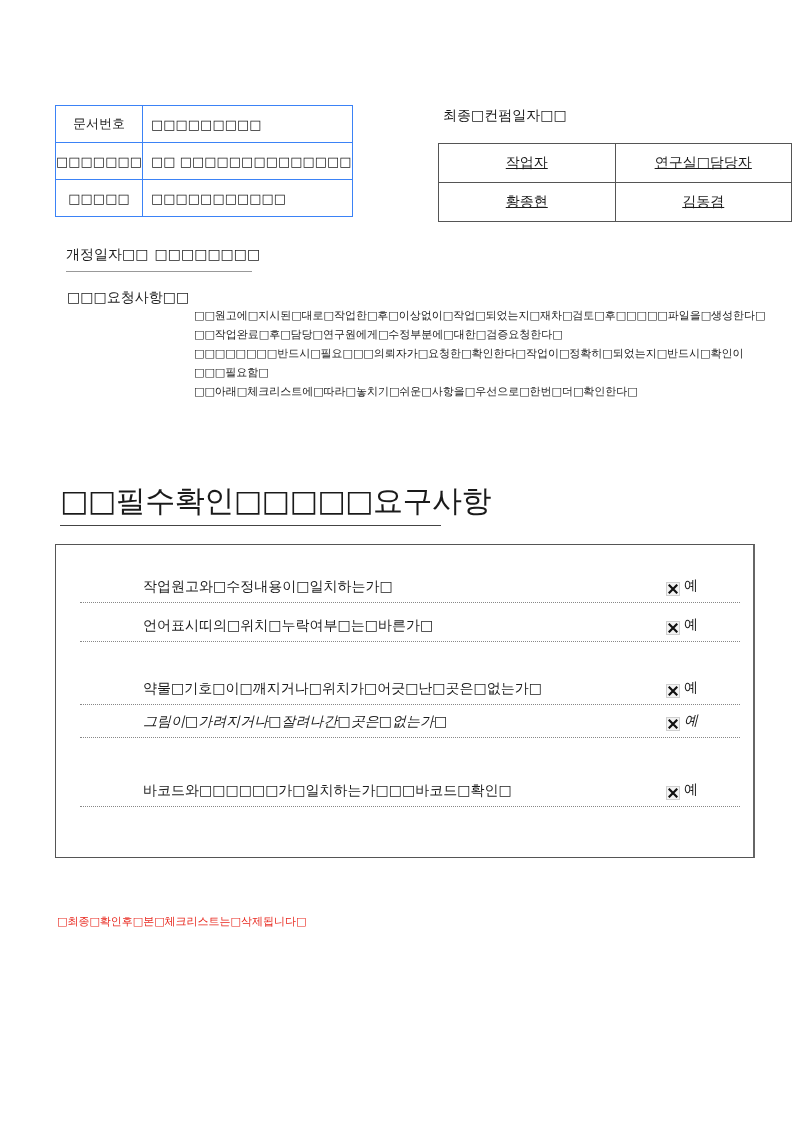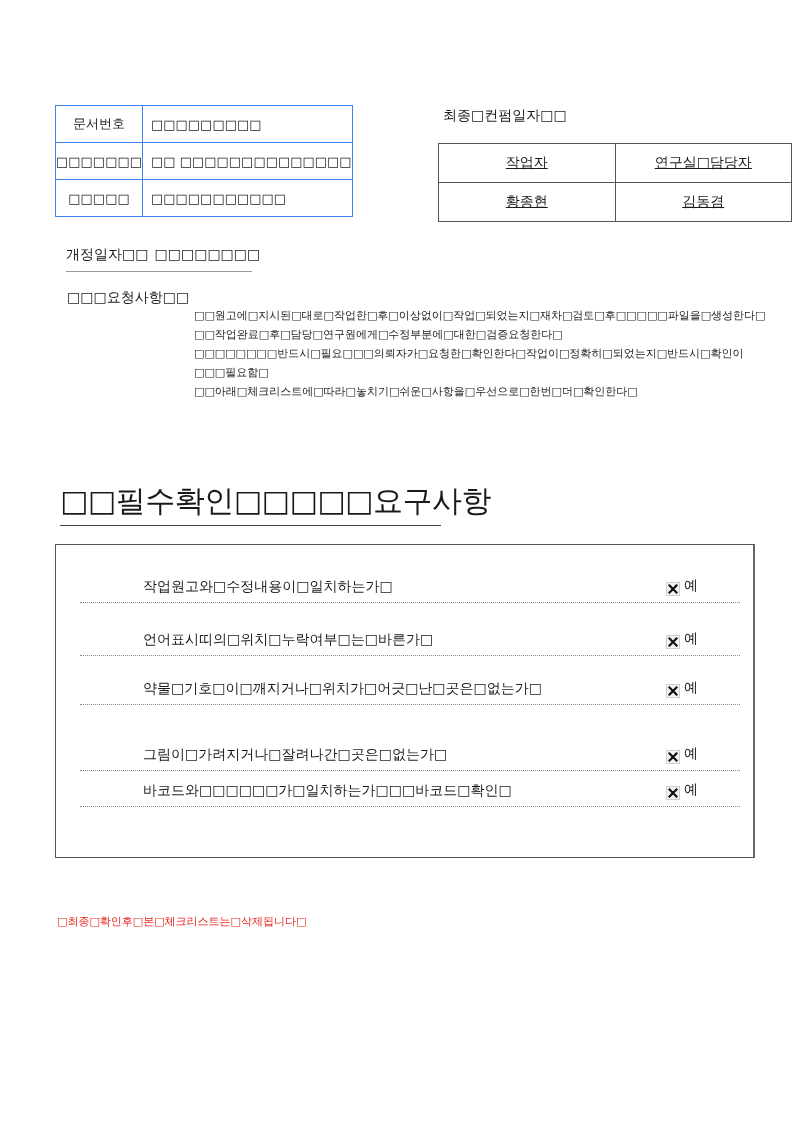--- a/index.html
+++ b/index.html
@@ -227,21 +227,21 @@
     <span class="ans">
       <span class="cbox">
         <svg width="10" height="10" viewBox="0 0 10 10">
             <path d="M1.5 1.5 L8.5 8.5 M8.5 1.5 L1.5 8.5" stroke="#111" stroke-width="2.2" stroke-linecap="square"></path>
           </svg>
       </span>
       <span class="yes">예</span>
     </span>
   </div>
 
-  <div class="check-row" style="top:60px;">
+  <div class="check-row" style="top:46px;">
     <span class="q">언어표시띠의□위치□누락여부□는□바른가□</span>
     <span class="ans">
       <span class="cbox">
         <svg width="10" height="10" viewBox="0 0 10 10">
             <path d="M1.5 1.5 L8.5 8.5 M8.5 1.5 L1.5 8.5" stroke="#111" stroke-width="2.2" stroke-linecap="square"></path>
           </svg>
       </span>
       <span class="yes">예</span>
     </span>
   </div>
@@ -251,21 +251,21 @@
     <span class="ans">
       <span class="cbox">
         <svg width="10" height="10" viewBox="0 0 10 10">
             <path d="M1.5 1.5 L8.5 8.5 M8.5 1.5 L1.5 8.5" stroke="#111" stroke-width="2.2" stroke-linecap="square"></path>
           </svg>
       </span>
       <span class="yes">예</span>
     </span>
   </div>
 
-  <div class="check-row" style="top:175px;">
+  <div class="check-row" style="top:142px;font-style:italic;">
     <span class="q">그림이□가려지거나□잘려나간□곳은□없는가□</span>
     <span class="ans">
       <span class="cbox">
         <svg width="10" height="10" viewBox="0 0 10 10">
             <path d="M1.5 1.5 L8.5 8.5 M8.5 1.5 L1.5 8.5" stroke="#111" stroke-width="2.2" stroke-linecap="square"></path>
           </svg>
       </span>
       <span class="yes">예</span>
     </span>
   </div>

